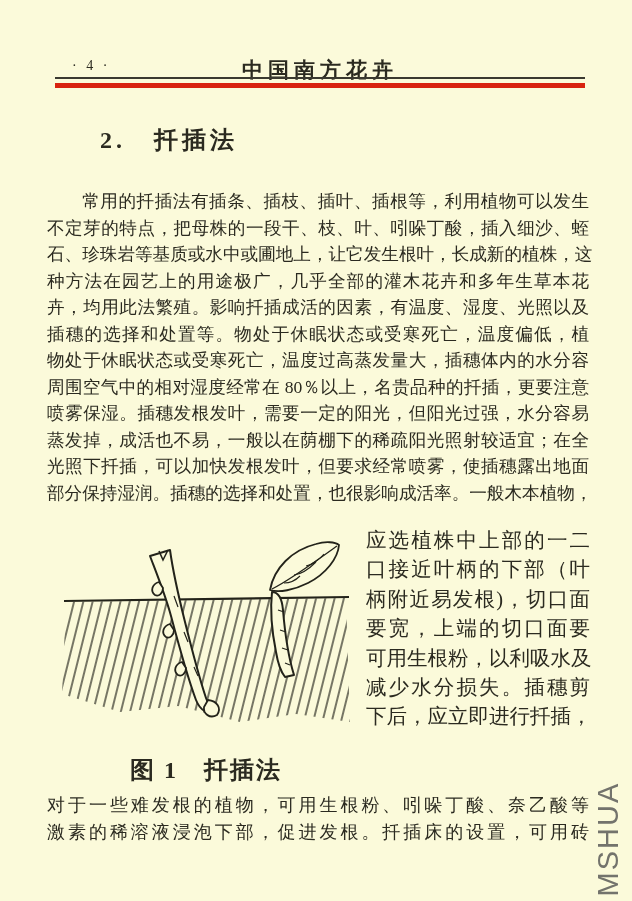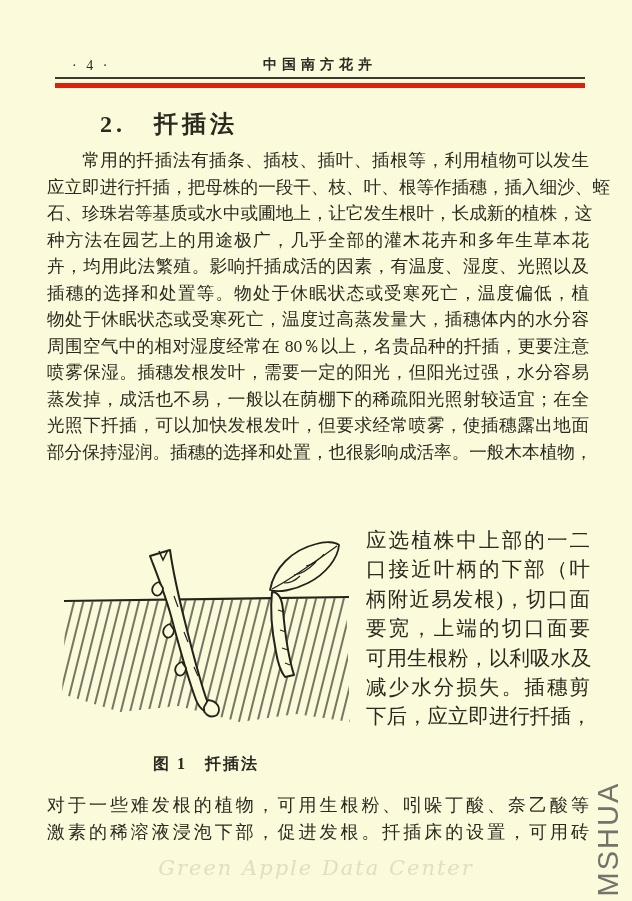--- a/index.html
+++ b/index.html
@@ -6,51 +6,51 @@
   .page{
     position:relative;width:632px;height:901px;margin:0 auto;
     background:#fbfada;overflow:hidden;
     font-family:"Liberation Serif","DejaVu Serif",serif;
     color:#2b2a20;
   }
   .abs{position:absolute;}
   
   .page-num{left:72px;top:58px;font-size:14px;letter-spacing:3px;}
   .book-title{left:55px;top:56px;width:530px;text-align:center;
-    font-size:14px;font-weight:600;letter-spacing:5px;}
+    font-size:21px;font-weight:600;letter-spacing:5px;}
   .thin-rule{left:55px;top:77px;width:530px;height:2px;background:#3a3930;}
   .red-rule{left:55px;top:83px;width:530px;height:5px;background:#d8230f;}
   
-  .heading{left:100px;top:108px;font-size:24px;font-weight:bold;letter-spacing:4px;}
+  .heading{left:100px;top:124px;font-size:24px;font-weight:bold;letter-spacing:4px;}
   
   .body-block{left:47px;top:147px;width:542px;}
   .bodyline{
     height:26.5px;line-height:26.5px;font-size:17.6px;
     text-align:justify;text-align-last:justify;text-justify:inter-ideograph;
     white-space:nowrap;overflow:visible;
   }
-  .indent{text-indent:2em;}
+  .indent{text-indent:2em;margin-top:41px;}
   
   .right-col{left:366px;top:526px;width:224px;}
   .rightline{
     height:29.4px;line-height:29.4px;font-size:20.5px;
     text-align:justify;text-align-last:justify;text-justify:inter-ideograph;
     white-space:nowrap;
   }
   
   .bottom-block{left:47px;top:792px;width:542px;}
   .bottomline{
     height:27.4px;line-height:27.4px;font-size:18px;
     text-align:justify;text-align-last:justify;text-justify:inter-ideograph;
     white-space:nowrap;
   }
   
   .figure-box{left:58px;top:538px;width:296px;height:206px;}
   .figure-caption{left:58px;top:754px;width:296px;text-align:center;
-    font-size:16px;font-weight:600;letter-spacing:2px;}
+    font-size:24px;font-weight:600;letter-spacing:2px;}
   
   .wm-side{
     left:552px;top:824px;width:112px;text-align:center;
     transform:rotate(-90deg);transform-origin:center;
     font-family:"Liberation Sans","DejaVu Sans",sans-serif;
     font-size:29px;color:#73736c;letter-spacing:2px;
   }
   .wm-footer{
     left:0;top:856px;width:632px;text-align:center;
     font-family:"DejaVu Serif","Liberation Serif",serif;font-style:italic;
@@ -64,21 +64,21 @@
 
   <div class="abs page-num">· 4 ·</div>
   <div class="abs book-title">中国南方花卉</div>
   <div class="abs thin-rule"></div>
   <div class="abs red-rule"></div>
 
   <div class="abs heading">2.　扦插法</div>
 
   <div class="abs body-block">
     <div class="bodyline indent">常用的扦插法有插条、插枝、插叶、插根等，利用植物可以发生</div>
-    <div class="bodyline">应立即进行扦插，把母株的一段干、枝、叶、根等作插穗，插入细沙、蛭</div>
+    <div class="bodyline">不定芽的特点，把母株的一段干、枝、叶、吲哚丁酸，插入细沙、蛭</div>
     <div class="bodyline">石、珍珠岩等基质或水中或圃地上，让它发生根叶，长成新的植株，这</div>
     <div class="bodyline">种方法在园艺上的用途极广，几乎全部的灌木花卉和多年生草本花</div>
     <div class="bodyline">卉，均用此法繁殖。影响扦插成活的因素，有温度、湿度、光照以及</div>
     <div class="bodyline">插穗的选择和处置等。物处于休眠状态或受寒死亡，温度偏低，植</div>
     <div class="bodyline">物处于休眠状态或受寒死亡，温度过高蒸发量大，插穗体内的水分容</div>
     <div class="bodyline">周围空气中的相对湿度经常在 80％以上，名贵品种的扦插，更要注意</div>
     <div class="bodyline">喷雾保湿。插穗发根发叶，需要一定的阳光，但阳光过强，水分容易</div>
     <div class="bodyline">蒸发掉，成活也不易，一般以在荫棚下的稀疏阳光照射较适宜；在全</div>
     <div class="bodyline">光照下扦插，可以加快发根发叶，但要求经常喷雾，使插穗露出地面</div>
     <div class="bodyline">部分保持湿润。插穗的选择和处置，也很影响成活率。一般木本植物，</div>
@@ -123,15 +123,14 @@
     <div class="rightline">减少水分损失。插穗剪</div>
     <div class="rightline">下后，应立即进行扦插，</div>
   </div>
 
   <div class="abs bottom-block">
     <div class="bottomline">对于一些难发根的植物，可用生根粉、吲哚丁酸、奈乙酸等</div>
     <div class="bottomline">激素的稀溶液浸泡下部，促进发根。扦插床的设置，可用砖</div>
   </div>
 
   <div class="abs wm-side">MSHUA</div>
-  <div class="abs wm-footer">Green Apple Data Center</div>
 
 </div>
 
 </body></html>

